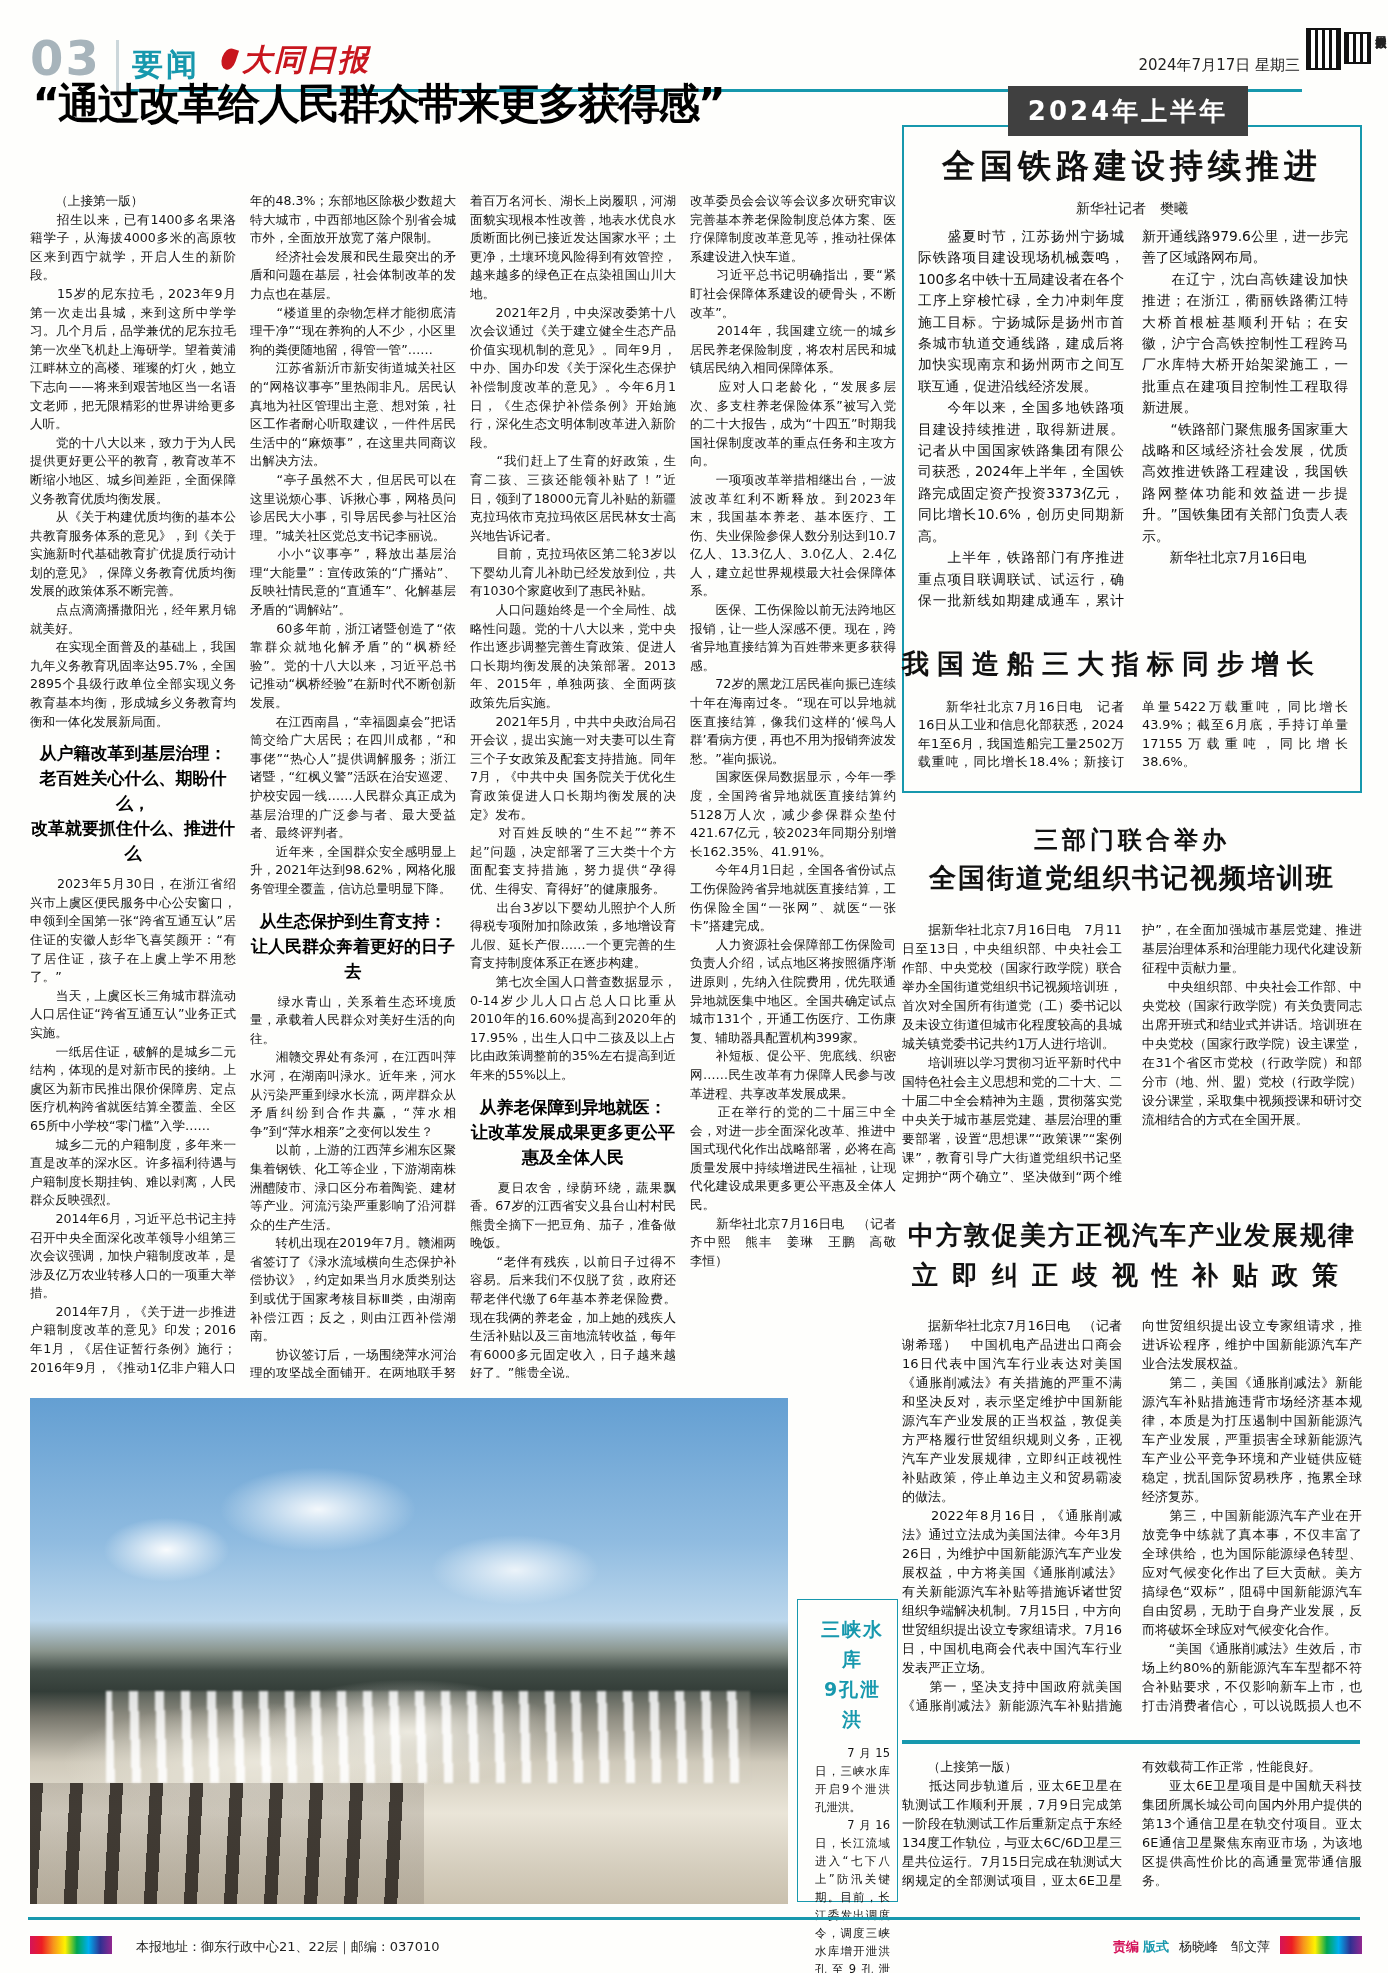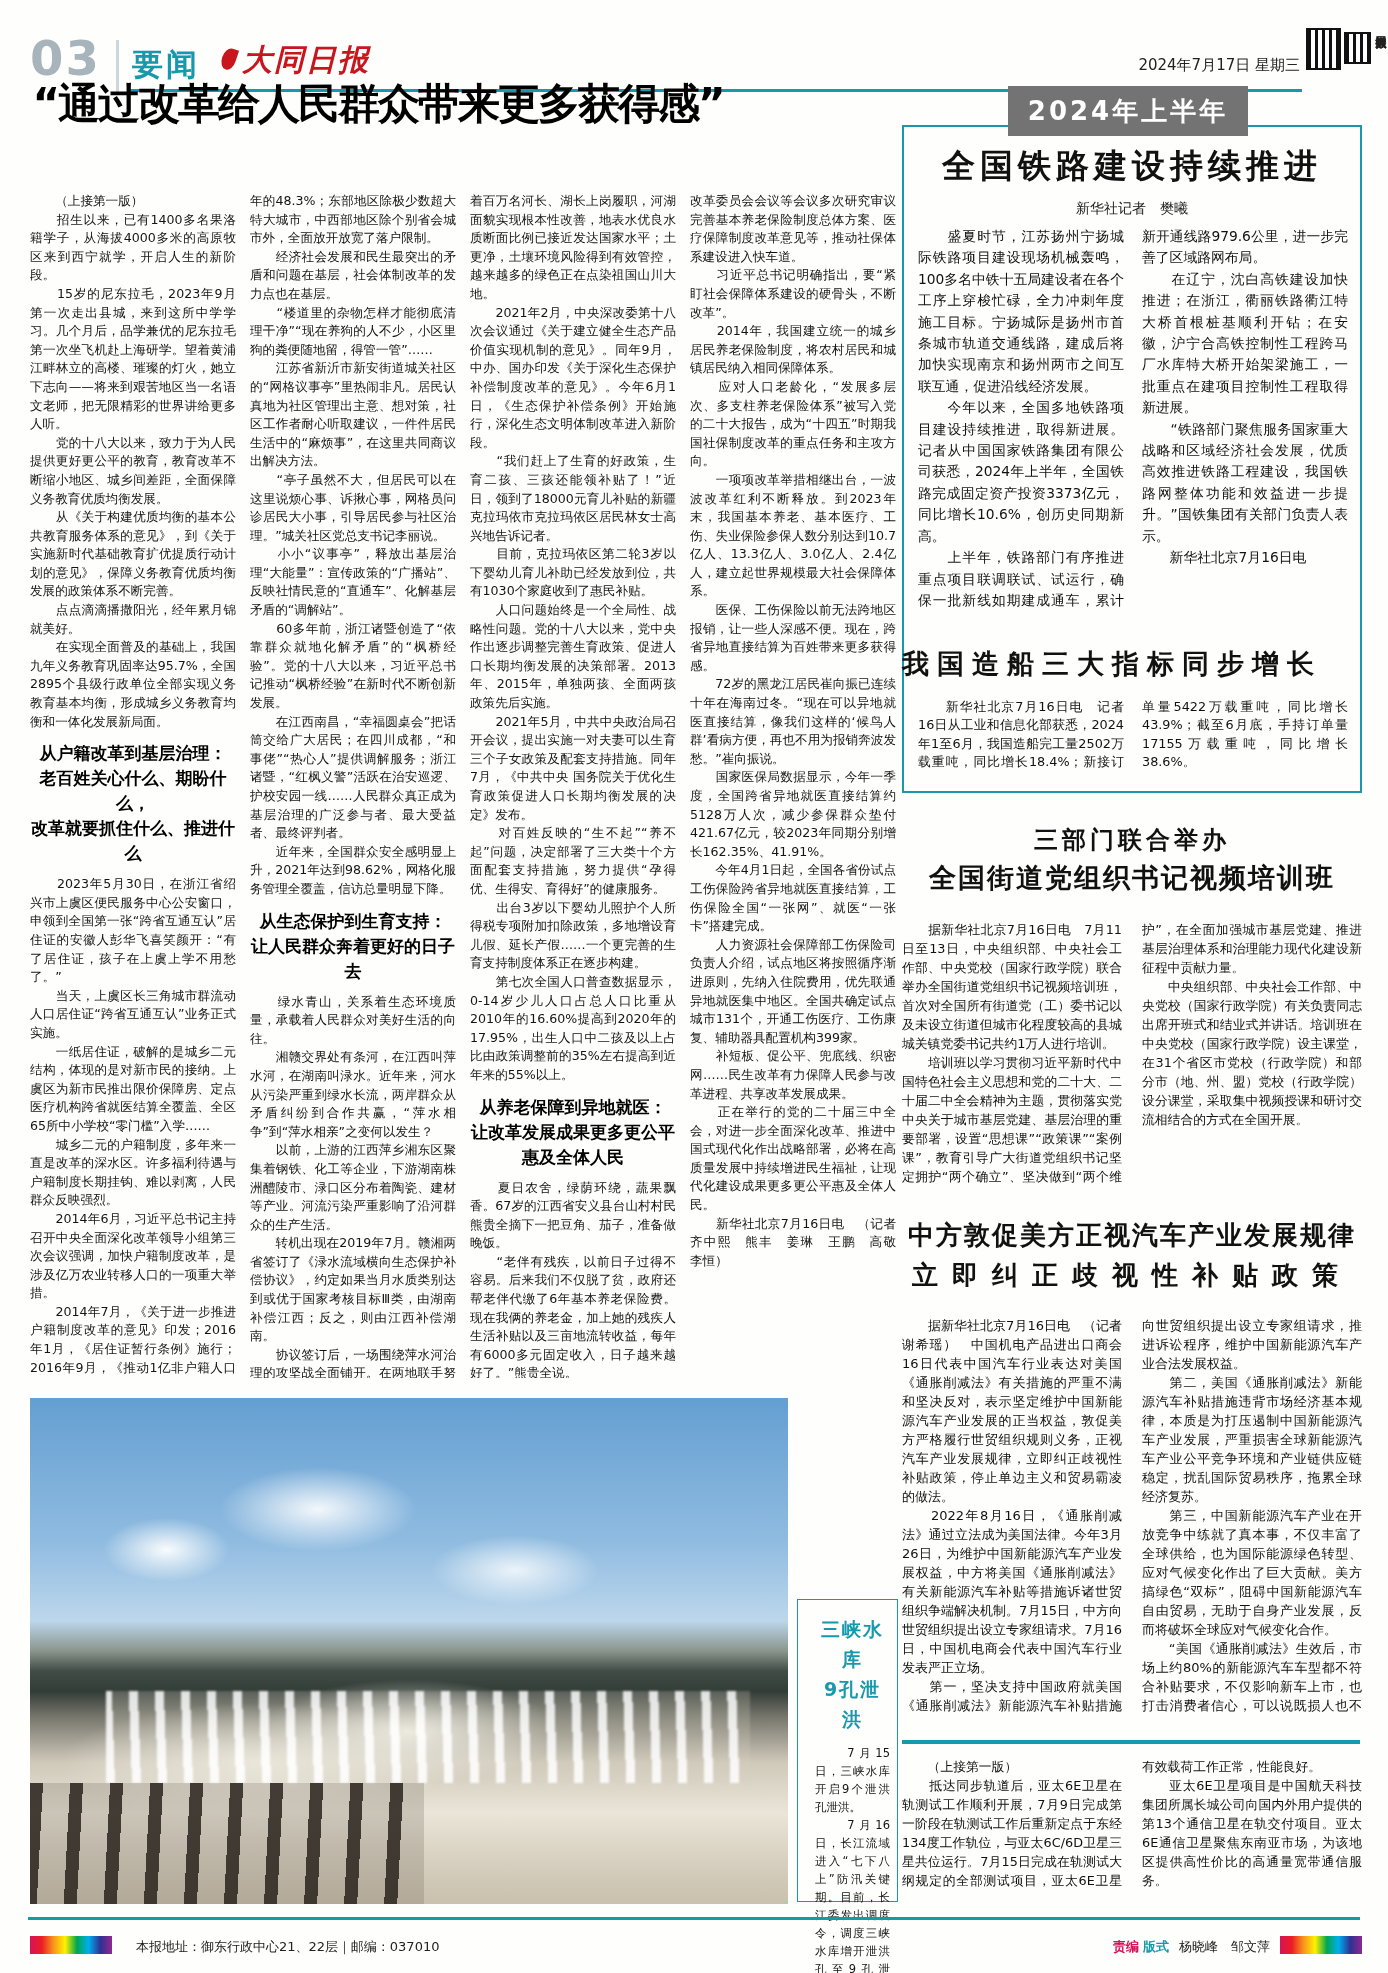--- a/index.html
+++ b/index.html
@@ -47,21 +47,21 @@
     filter:blur(1px);}
   
   .capbox{left:797px;top:1599px;width:101px;height:303px;border:1px solid #1798ad;box-sizing:border-box;
           padding:14px 7px 6px 17px;}
   .cap-title{font-size:19px;font-weight:800;color:#1798ad;text-align:center;line-height:30px;
              letter-spacing:2px;white-space:pre-line;}
   .cap-body{margin-top:10px;font-size:11.5px;line-height:18px;text-align:justify;white-space:pre-line;color:#141414;}
   .cap-credit{margin-top:4px;font-size:11.5px;line-height:17px;text-align:right;white-space:pre-line;color:#141414;}
   
   .rbox{left:902px;top:125px;width:460px;height:668px;border:2px solid #1798ad;box-sizing:border-box;}
-  .badge{left:1008px;top:86px;width:240px;height:50px;background:#737373;color:#fff;font-size:26px;
+  .badge{left:1008px;top:86px;width:240px;height:50px;background:#404040;color:#fff;font-size:26px;
          font-weight:700;text-align:center;line-height:50px;letter-spacing:3px;}
   .rl-headline{left:902px;top:144px;width:460px;text-align:center;font-size:33px;font-weight:800;
                letter-spacing:5px;white-space:nowrap;}
   .rl-byline{left:902px;top:200px;width:460px;text-align:center;font-size:14px;color:#222;
              font-family:"DejaVu Serif","Liberation Serif",serif;}
   .rl-body{left:918px;top:226px;width:430px;height:400px;overflow:hidden;column-count:2;column-gap:18px;
            column-fill:auto;font-size:13.8px;line-height:21.4px;text-align:justify;white-space:pre-line;}
   .sb-headline{left:902px;top:646px;width:460px;text-align:left;font-size:27px;font-weight:800;
                letter-spacing:8px;white-space:nowrap;}
   .sb-body{left:918px;top:698px;width:430px;height:90px;overflow:hidden;column-count:2;column-gap:18px;

